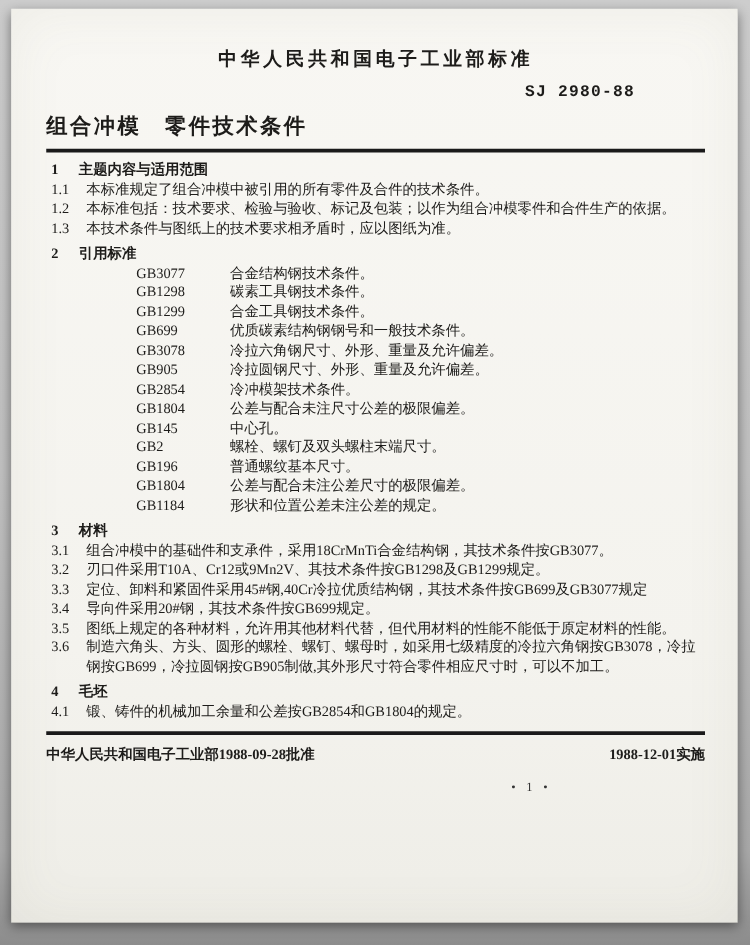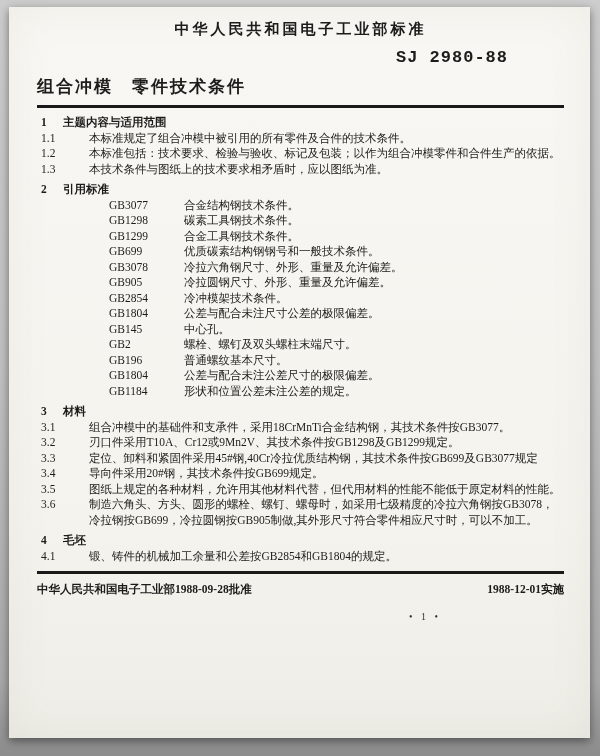--- a/index.html
+++ b/index.html
@@ -6,36 +6,36 @@
   body{
     width:600px;height:756px;overflow:hidden;position:relative;
     background:linear-gradient(180deg,#cdcdcd 0%,#c0c0c0 50%,#a9a9a9 90%,#8c8c8c 100%);
     font-family:"Liberation Serif","DejaVu Serif",serif;
   }
   .page{
     position:absolute;left:9px;top:7px;width:581px;height:731px;
     background:linear-gradient(180deg,#f8f7f3 0%,#f4f3ee 70%,#eeede7 100%);
     box-shadow:0 3px 9px rgba(0,0,0,.45), inset 0 0 45px rgba(120,110,90,.08);
     box-sizing:border-box;
-    padding:13px 26px 0 28px;
+    padding:31px 26px 0 28px;
     color:#1d1c1a;
   }
   .org{ text-align:center; font-size:15px; font-weight:bold; letter-spacing:3px; }
   .stdno{ text-align:right; padding-right:56px; margin-top:9px;
           font-family:"Liberation Mono","DejaVu Sans Mono",monospace;
-          font-size:17px; font-weight:bold; letter-spacing:1px; }
+          font-size:13px; font-weight:bold; letter-spacing:1px; }
   .title{ text-align:left; margin-top:8px; font-size:17px; font-weight:bold; letter-spacing:2px; }
   .rule{ border-bottom:3.5px solid #1a1a1a; margin-top:7px; }
   .doc-body{ margin-top:7px; font-size:11.5px; line-height:15.5px; padding-left:4px; }
   .section{ margin-top:5px; }
   .sec-heading{ display:flex; font-weight:bold; }
   .sec-no{ width:22px; flex:none; }
   .item{ display:flex; }
   .item-no{ width:28px; flex:none; }
-  .item-text{ flex:1;margin-left:20px; }
+  .item-text{ flex:1; }
   .ref-row{ display:flex; padding-left:24px; }
   .ref-code{ width:75px; flex:none;margin-left:44px; }
   .ref-desc{ flex:1; }
   .doc-footer{ margin-top:5px; }
   .footer-row{ display:flex; justify-content:space-between; margin-top:8px;
                font-size:11.5px; font-weight:bold; }
   .page-number{ margin-top:14px; font-size:10px; letter-spacing:3px; padding-left:372px; color:#333; }
 </style>
 </head>
 <body>

